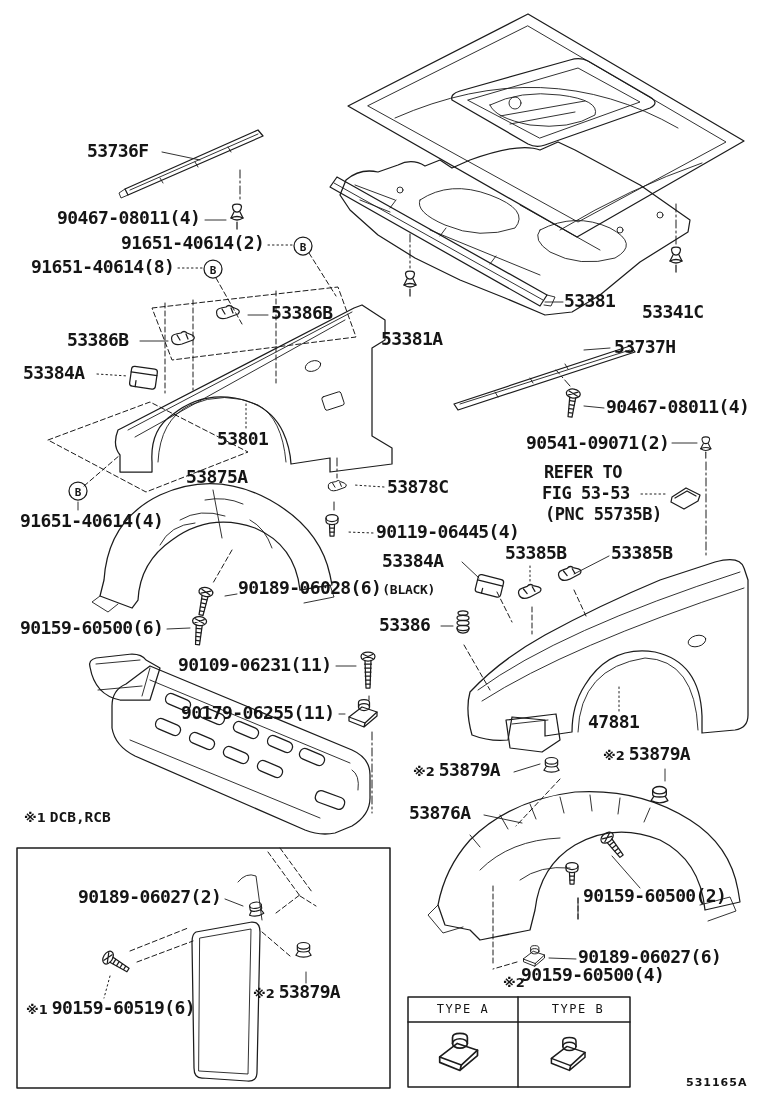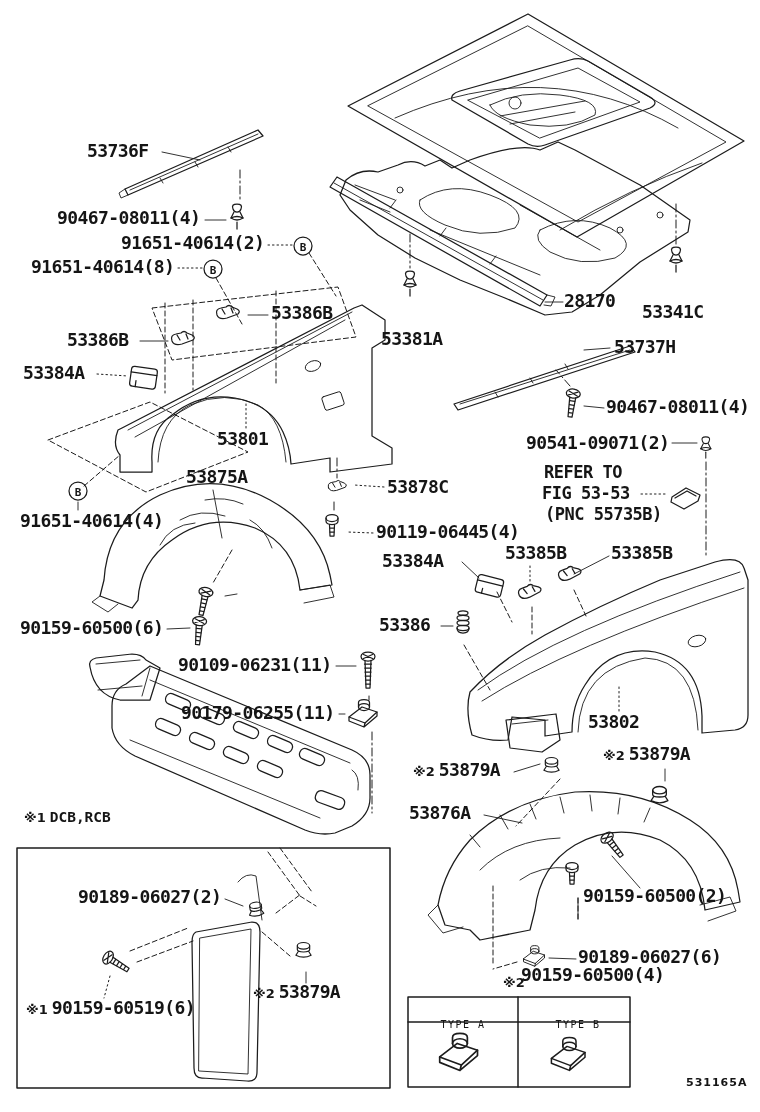--- a/index.html
+++ b/index.html
@@ -14,22 +14,22 @@
   svg.art .dd{stroke-dasharray:8 3 2 3;stroke-width:1;}
   svg.art .thin{stroke-width:0.9;}
   svg.art .box{stroke-width:1.5;}
   .pl{position:absolute;font-weight:bold;font-size:18px;letter-spacing:-0.6px;
       line-height:1;white-space:nowrap;}
   .pl .sub{font-size:13px;letter-spacing:-0.3px;margin-left:1px;}
   .pl .pre{font-size:13px;font-family:"DejaVu Sans","Liberation Sans",sans-serif;
            margin-right:4px;letter-spacing:0;}
   .pl.sm{font-size:14.5px;letter-spacing:0;text-align:center;}
   .pl.ref{font-size:17px;letter-spacing:-0.5px;}
-  .th{position:absolute;font-size:10px;font-weight:normal;letter-spacing:1.5px;
-      text-align:center;line-height:1;margin-top:17px;}
+  .th{position:absolute;font-size:12px;font-weight:normal;letter-spacing:1.5px;
+      text-align:center;line-height:1;}
   .figcode{position:absolute;font-family:"DejaVu Sans","Liberation Sans",sans-serif;
            font-size:11px;letter-spacing:1px;font-weight:bold;}
 </style>
 </head>
 <body>
 
 <div class="stage">
 
 <svg class="art" width="760" height="1112" viewBox="0 0 760 1112">
   <defs>
@@ -314,41 +314,42 @@
 </svg>
 
 <div class="pl" style="left:87px;top:142px">53736F</div>
 <div class="pl" style="left:57px;top:209px">90467-08011(4)</div>
 <div class="pl" style="left:121px;top:234px">91651-40614(2)</div>
 <div class="pl" style="left:31px;top:258px">91651-40614(8)</div>
 <div class="pl" style="left:271px;top:304px">53386B</div>
 <div class="pl" style="left:67px;top:331px">53386B</div>
 <div class="pl" style="left:23px;top:364px">53384A</div>
 <div class="pl" style="left:217px;top:430px">53801</div>
-<div class="pl" style="left:564px;top:292px">28170</div>
+<div class="pl" style="left:564px;top:292px">53381</div>
 <div class="pl" style="left:642px;top:303px">53341C</div>
 <div class="pl" style="left:381px;top:330px">53381A</div>
 <div class="pl" style="left:614px;top:338px">53737H</div>
 <div class="pl" style="left:606px;top:398px">90467-08011(4)</div>
 <div class="pl" style="left:526px;top:434px">90541-09071(2)</div>
 <div class="pl ref" style="left:544px;top:464px">REFER TO</div>
 <div class="pl ref" style="left:542px;top:485px">FIG 53-53</div>
 <div class="pl ref" style="left:545px;top:506px">(PNC 55735B)</div>
 <div class="pl" style="left:387px;top:478px">53878C</div>
 <div class="pl" style="left:186px;top:468px">53875A</div>
 <div class="pl" style="left:20px;top:512px">91651-40614(4)</div>
 <div class="pl" style="left:376px;top:523px">90119-06445(4)</div>
 <div class="pl" style="left:382px;top:552px">53384A</div>
 <div class="pl" style="left:505px;top:544px">53385B</div>
 <div class="pl" style="left:611px;top:544px">53385B</div>
+<div class="pl" style="left:238px;top:579px"><span>90189-06028(6)</span><span class="sub">(BLACK)</span></div>
 <div class="pl" style="left:379px;top:616px">53386</div>
 <div class="pl" style="left:20px;top:619px">90159-60500(6)</div>
 <div class="pl" style="left:178px;top:656px">90109-06231(11)</div>
 <div class="pl" style="left:181px;top:704px">90179-06255(11)</div>
-<div class="pl" style="left:588px;top:713px">53802</div>
+<div class="pl" style="left:588px;top:713px">47881</div>
 <div class="pl" style="left:603px;top:745px"><span class="pre">※2</span><span>53879A</span></div>
 <div class="pl" style="left:413px;top:761px"><span class="pre">※2</span><span>53879A</span></div>
 <div class="pl" style="left:409px;top:804px">53876A</div>
 <div class="pl sm" style="left:24px;top:810px"><span class="pre">※1</span><span>DCB,RCB</span></div>
 <div class="pl" style="left:583px;top:887px">90159-60500(2)</div>
 <div class="pl" style="left:521px;top:966px">90159-60500(4)</div>
 <div class="pl" style="left:578px;top:948px">90189-06027(6)</div>
 <div class="pl sm" style="left:503px;top:975px"><span class="pre">※2</span></div>
 <div class="pl" style="left:78px;top:888px">90189-06027(2)</div>
 <div class="pl" style="left:26px;top:999px"><span class="pre">※1</span><span>90159-60519(6)</span></div>

